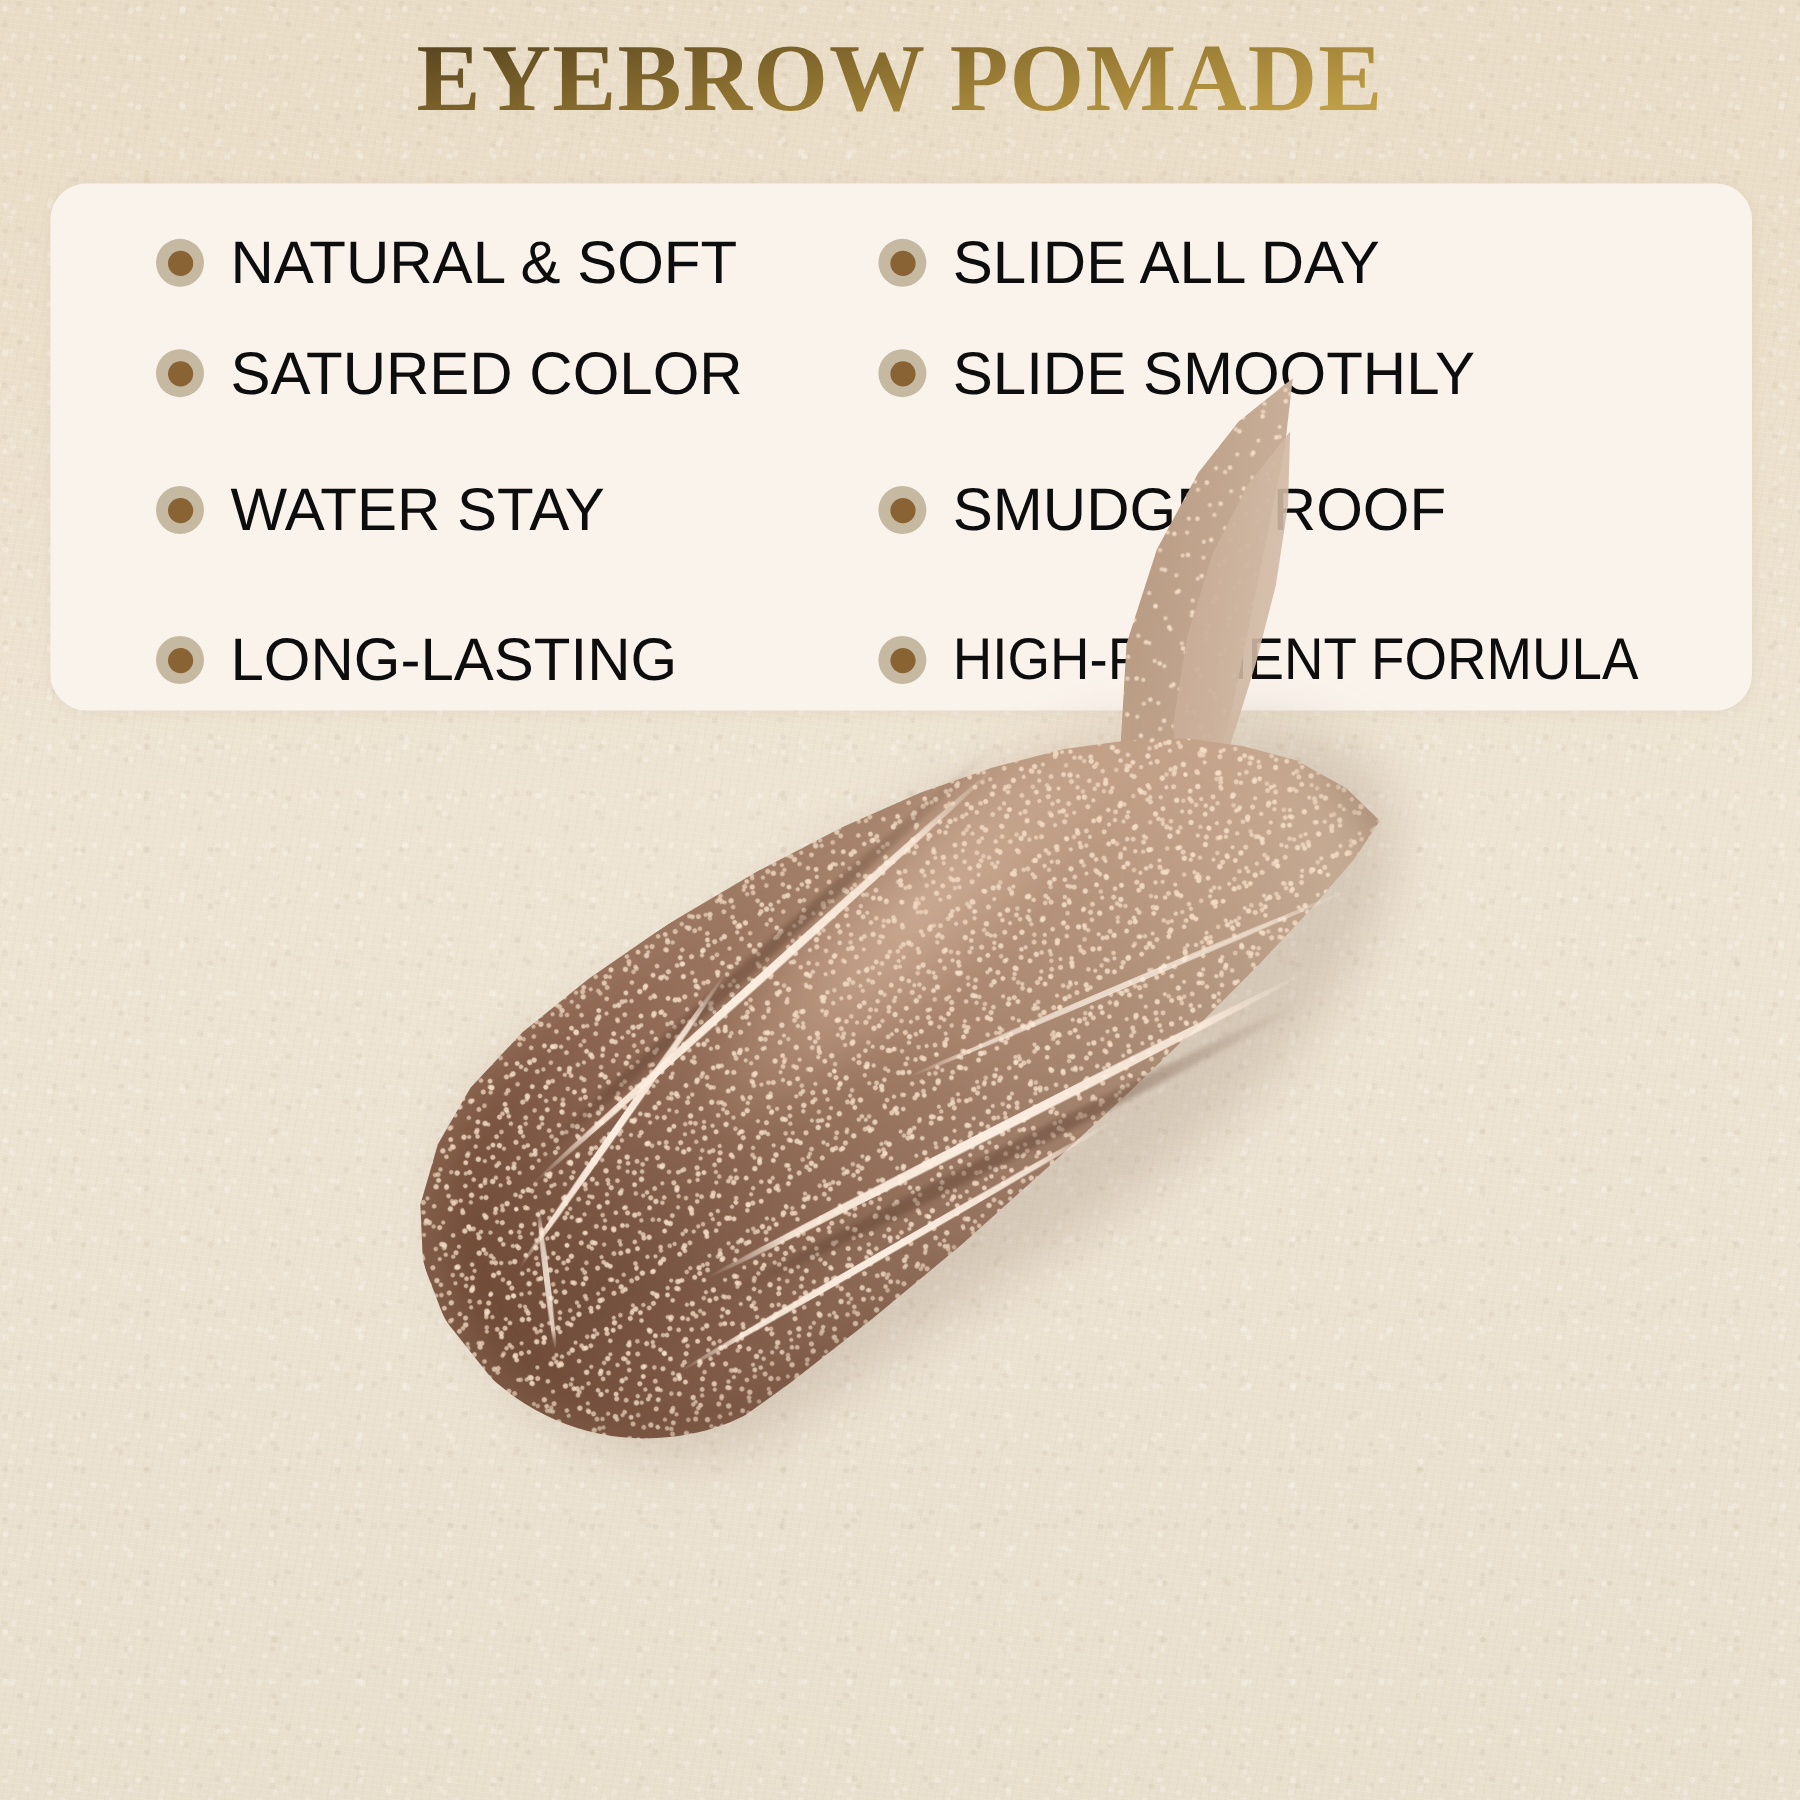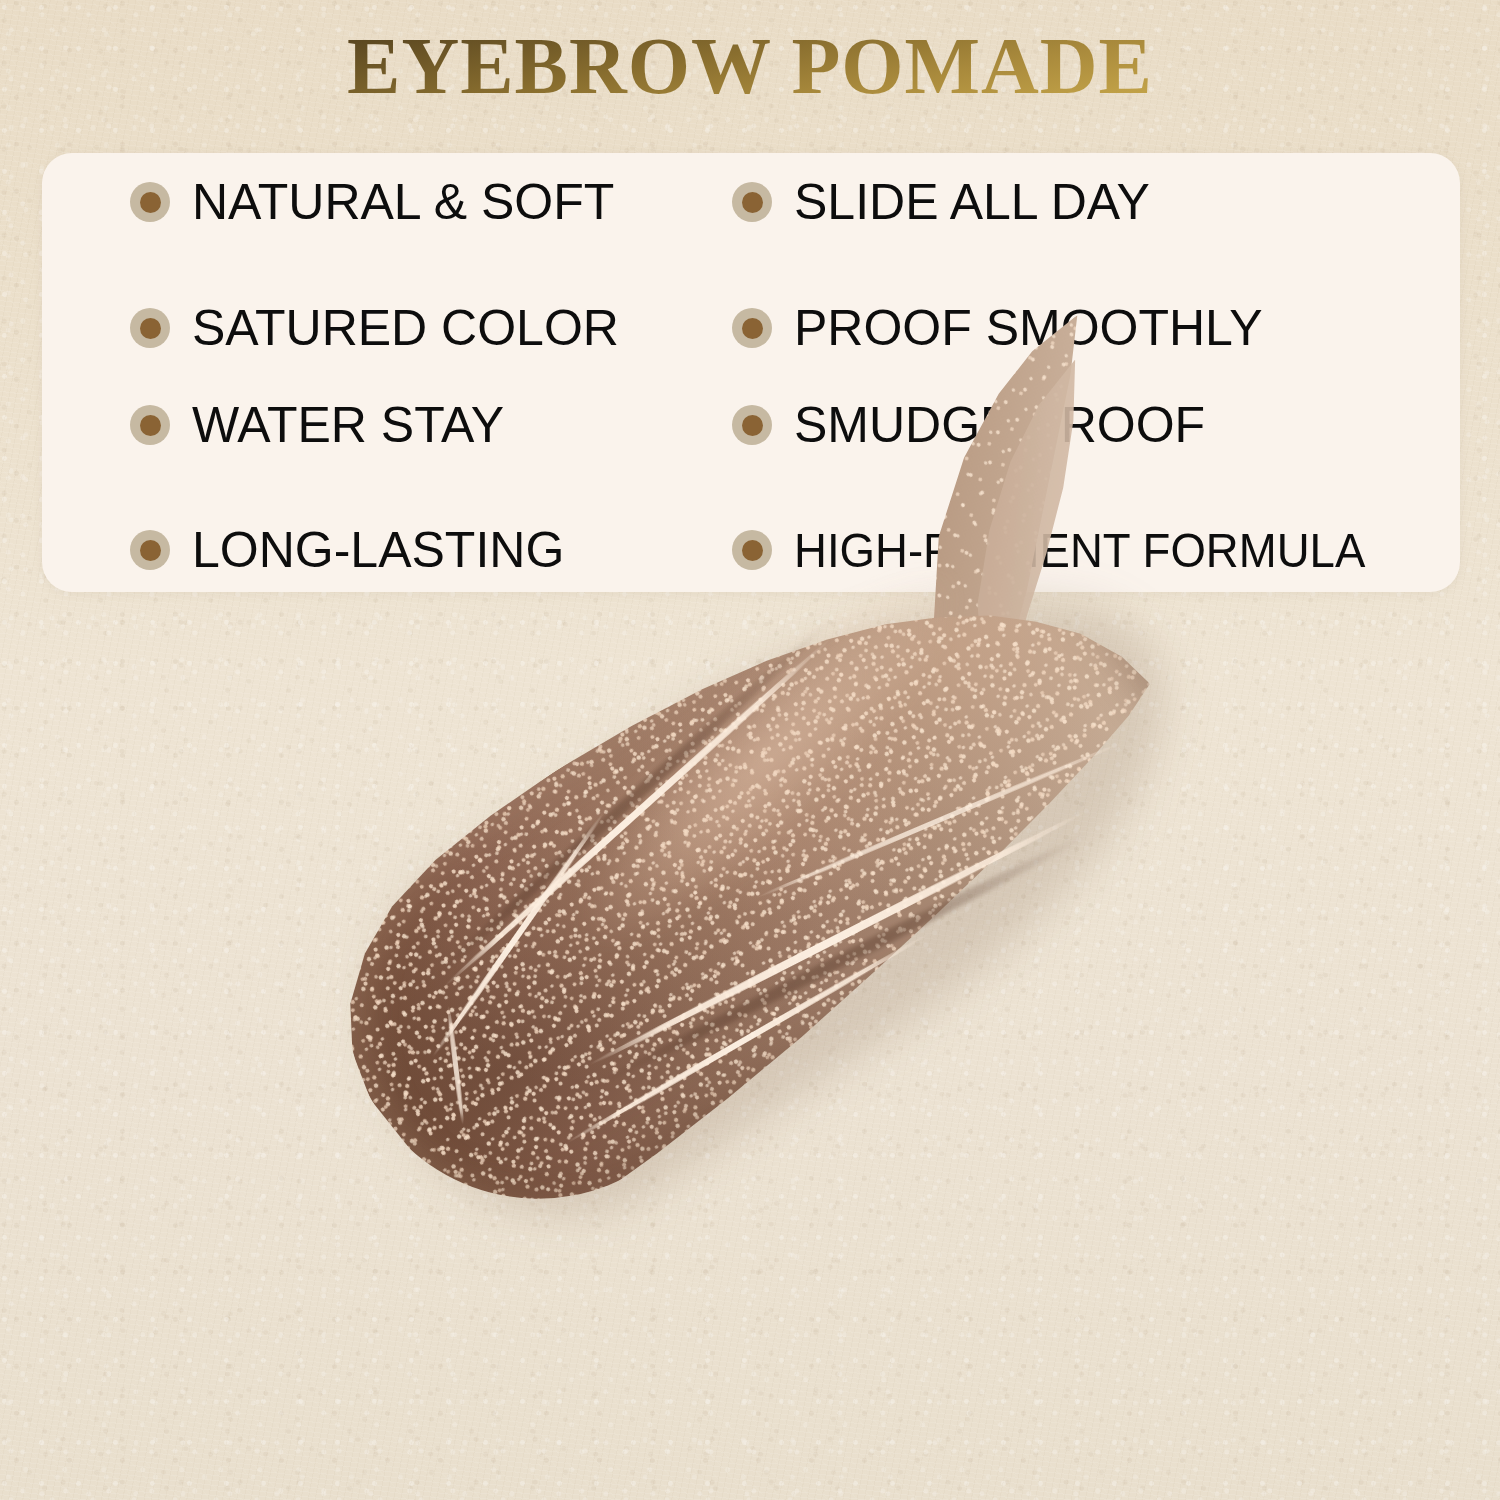--- a/index.html
+++ b/index.html
@@ -107,22 +107,22 @@
     inset: 0;
   }
   .feature-item {
     position: absolute;
     display: flex;
     align-items: center;
     height: 54px;
   }
   .feature-item.c0 { left: 88px; }
   .feature-item.c1 { left: 690px; }
-  .feature-item.r0 { top: 22px; }
-  .feature-item.r1 { top: 148px; }
+  .feature-item.r0 { top: 39px; }
+  .feature-item.r1 { top: 131px; }
   .feature-item.r2 { top: 245px; }
   .feature-item.r3 { top: 370px; text-align: center; }
 
   .bullet-dot {
     flex: 0 0 auto;
     width: 40px;
     height: 40px;
     border-radius: 50%;
     background: #c6b9a2;
     display: flex;
@@ -350,21 +350,21 @@
         <span class="feature-label">LONG-LASTING</span>
       </div>
 
       <div class="feature-item c1 r0">
         <span class="bullet-dot"></span>
         <span class="feature-label">SLIDE ALL DAY</span>
       </div>
 
       <div class="feature-item c1 r1">
         <span class="bullet-dot"></span>
-        <span class="feature-label">PROOF SMOOTHLY</span>
+        <span class="feature-label">SLIDE SMOOTHLY</span>
       </div>
 
       <div class="feature-item c1 r2">
         <span class="bullet-dot"></span>
         <span class="feature-label">SMUDGE PROOF</span>
       </div>
 
       <div class="feature-item c1 r3 narrow">
         <span class="bullet-dot"></span>
         <span class="feature-label">HIGH-PIGMENT FORMULA</span>

